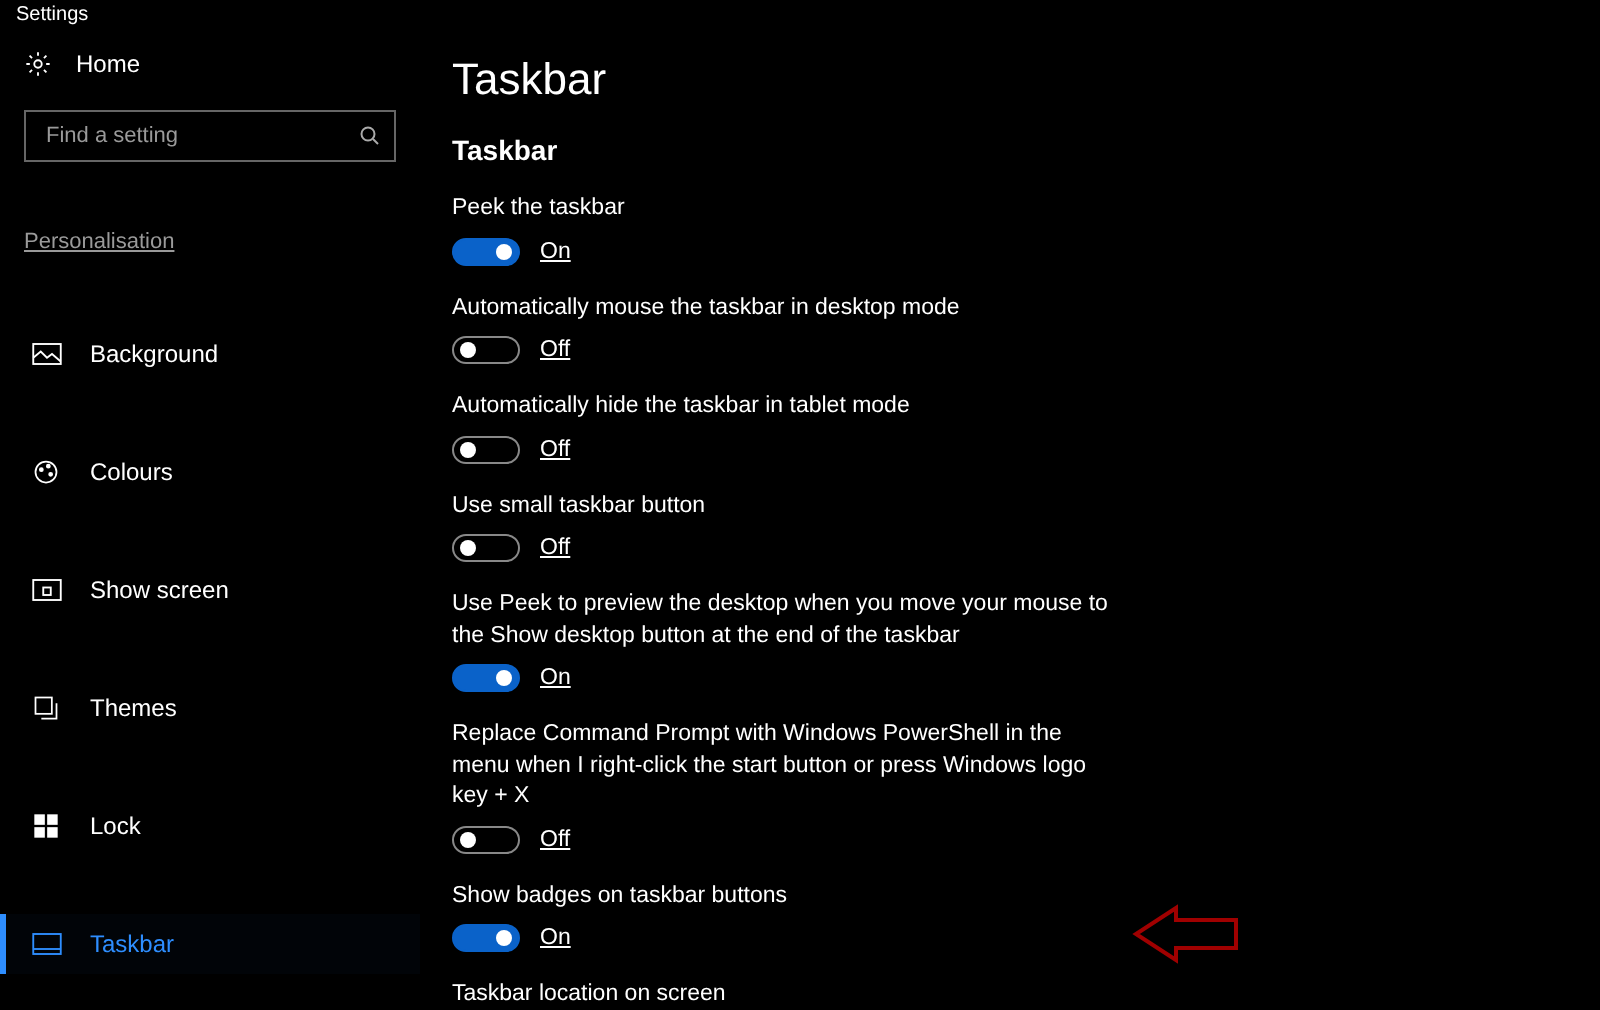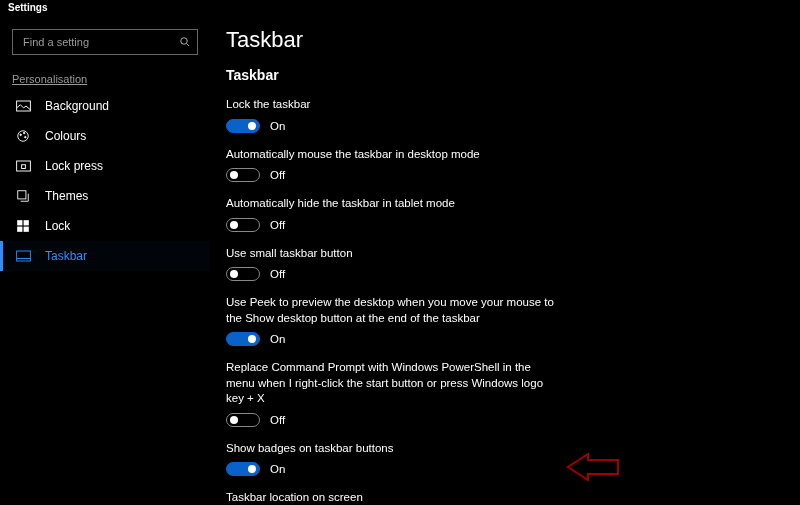--- a/index.html
+++ b/index.html
@@ -15,41 +15,40 @@
   .window {
     width: 800px; height: 505px;
     display: flex; flex-direction: column;
     position: relative;
   }
   .titlebar {
     height: 18px;
     padding: 2px 6px 0 8px;
     font-size: 10px;
     color: #fff;
-    font-weight: bold;
   }
   .body {
     flex: 1;
     display: flex;
   }
   .sidebar {
     width: 210px;
     padding: 6px 0 0 0;
   }
   .home-row {
     display: flex; align-items: center;
     gap: 12px;
     padding: 6px 12px;
     font-size: 12px;
     cursor: default;
   }
   .icon { display:inline-flex; align-items:center; justify-content:center; }
   .icon svg { display:block; }
   .search {
-    margin: 10px 12px 0 12px;
+    margin: 10px 12px 16px 12px;
     border: 1px solid #666;
     height: 26px;
     display: flex; align-items: center;
     padding: 0 6px 0 8px;
     color: #aaa;
     justify-content: flex-end;
   }
   .search input {
     flex: 1; background: transparent; border: 0; outline: 0;
     color: #fff; font-size: 11px;
@@ -61,20 +60,21 @@
     padding: 18px 12px 6px 12px;
     text-decoration: underline;
   }
   .nav-item {
     display: flex; align-items: center; gap: 14px;
     padding: 8px 12px;
     font-size: 12px;
     color: #fff;
     cursor: default;
     border-left: 3px solid transparent;
+    margin-top: 29px;
   }
   .nav-item.selected {
     color: #2e8eff;
     border-left-color: #2e8eff;
     background: rgba(46,142,255,0.03);
   }
   .nav-item .icon { width:16px; }
 
   .content {
     flex: 1;
@@ -94,21 +94,21 @@
   .setting {
     margin: 0 0 14px 0;
     max-width: 330px;
   }
   .setting .label {
     font-size: 11.5px;
     line-height: 1.35;
     margin-bottom: 6px;
     color: #fff;
   }
-  .toggle-row { display:flex; align-items:center; gap:10px; }
+  .toggle-row { display:flex; align-items:center; gap:10px;text-decoration:underline; }
   .toggle {
     width: 34px; height: 14px;
     border: 1px solid #888;
     border-radius: 8px;
     position: relative;
     background: #000;
   }
   .toggle .knob {
     position: absolute;
     width: 8px; height: 8px;
@@ -133,20 +133,29 @@
 </head>
 <body>
 
 <div class="window">
   <div class="titlebar">
     <span>Settings</span>
   </div>
   <div class="body">
     <aside class="sidebar">
 
+      <div class="home-row">
+        <span class="icon">
+          <svg width="14" height="14" viewBox="0 0 24 24" stroke="#fff" fill="none" stroke-width="1.6">
+            <circle cx="12" cy="12" r="3.2"></circle>
+            <path d="M12 2v3M12 19v3M2 12h3M19 12h3M4.8 4.8l2.1 2.1M17.1 17.1l2.1 2.1M19.2 4.8l-2.1 2.1M6.9 17.1l-2.1 2.1"></path>
+          </svg>
+        </span>
+        <span>Home</span>
+      </div>
 
       <div class="search">
         <input placeholder="Find a setting" style="">
         <span class="icon">
           <svg width="12" height="12" viewBox="0 0 24 24" stroke="#aaa" fill="none" stroke-width="2">
             <circle cx="10" cy="10" r="6.5"></circle>
               <path d="M20 20l-5-5"></path>
           </svg>
         </span>
       </div>
@@ -175,21 +184,21 @@
         <span>Colours</span>
       </div>
 
       <div class="nav-item">
         <span class="icon">
           <svg width="15" height="12" viewBox="0 0 24 18" stroke="#fff" fill="none" stroke-width="1.5">
               <rect x="1" y="1" width="22" height="16"></rect>
               <rect x="9" y="7" width="6" height="6"></rect>
             </svg>
         </span>
-        <span>Lock press</span>
+        <span>Show screen</span>
       </div>
 
       <div class="nav-item">
         <span class="icon">
           <svg width="14" height="14" viewBox="0 0 24 24" stroke="#fff" fill="none" stroke-width="1.5">
               <rect x="3" y="3" width="14" height="14"></rect>
               <path d="M8 21h13V8"></path>
             </svg>
         </span>
         <span>Themes</span>
@@ -217,21 +226,21 @@
         <span>Taskbar</span>
       </div>
 
     </aside>
 
     <main class="content">
       <div class="page-title">Taskbar</div>
       <div class="subhead">Taskbar</div>
 
       <div class="setting">
-        <div class="label">Lock the taskbar</div>
+        <div class="label">Peek the taskbar</div>
         <div class="toggle-row">
           <div class="toggle on">
               <div class="knob"></div>
             </div>
           <span class="toggle-state">On</span>
         </div>
       </div>
 
       <div class="setting">
         <div class="label">Automatically mouse the taskbar in desktop mode</div>

